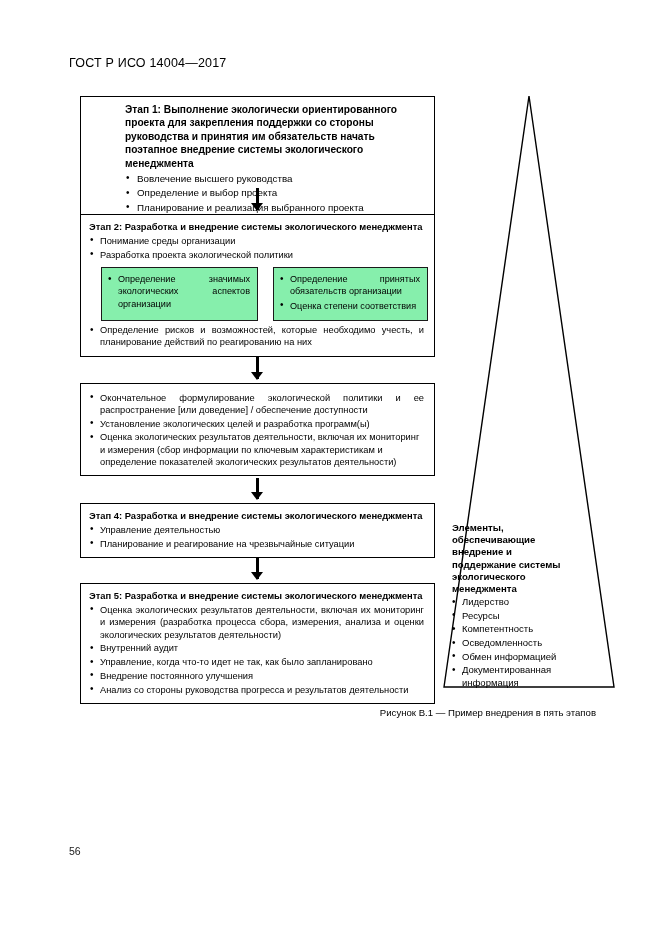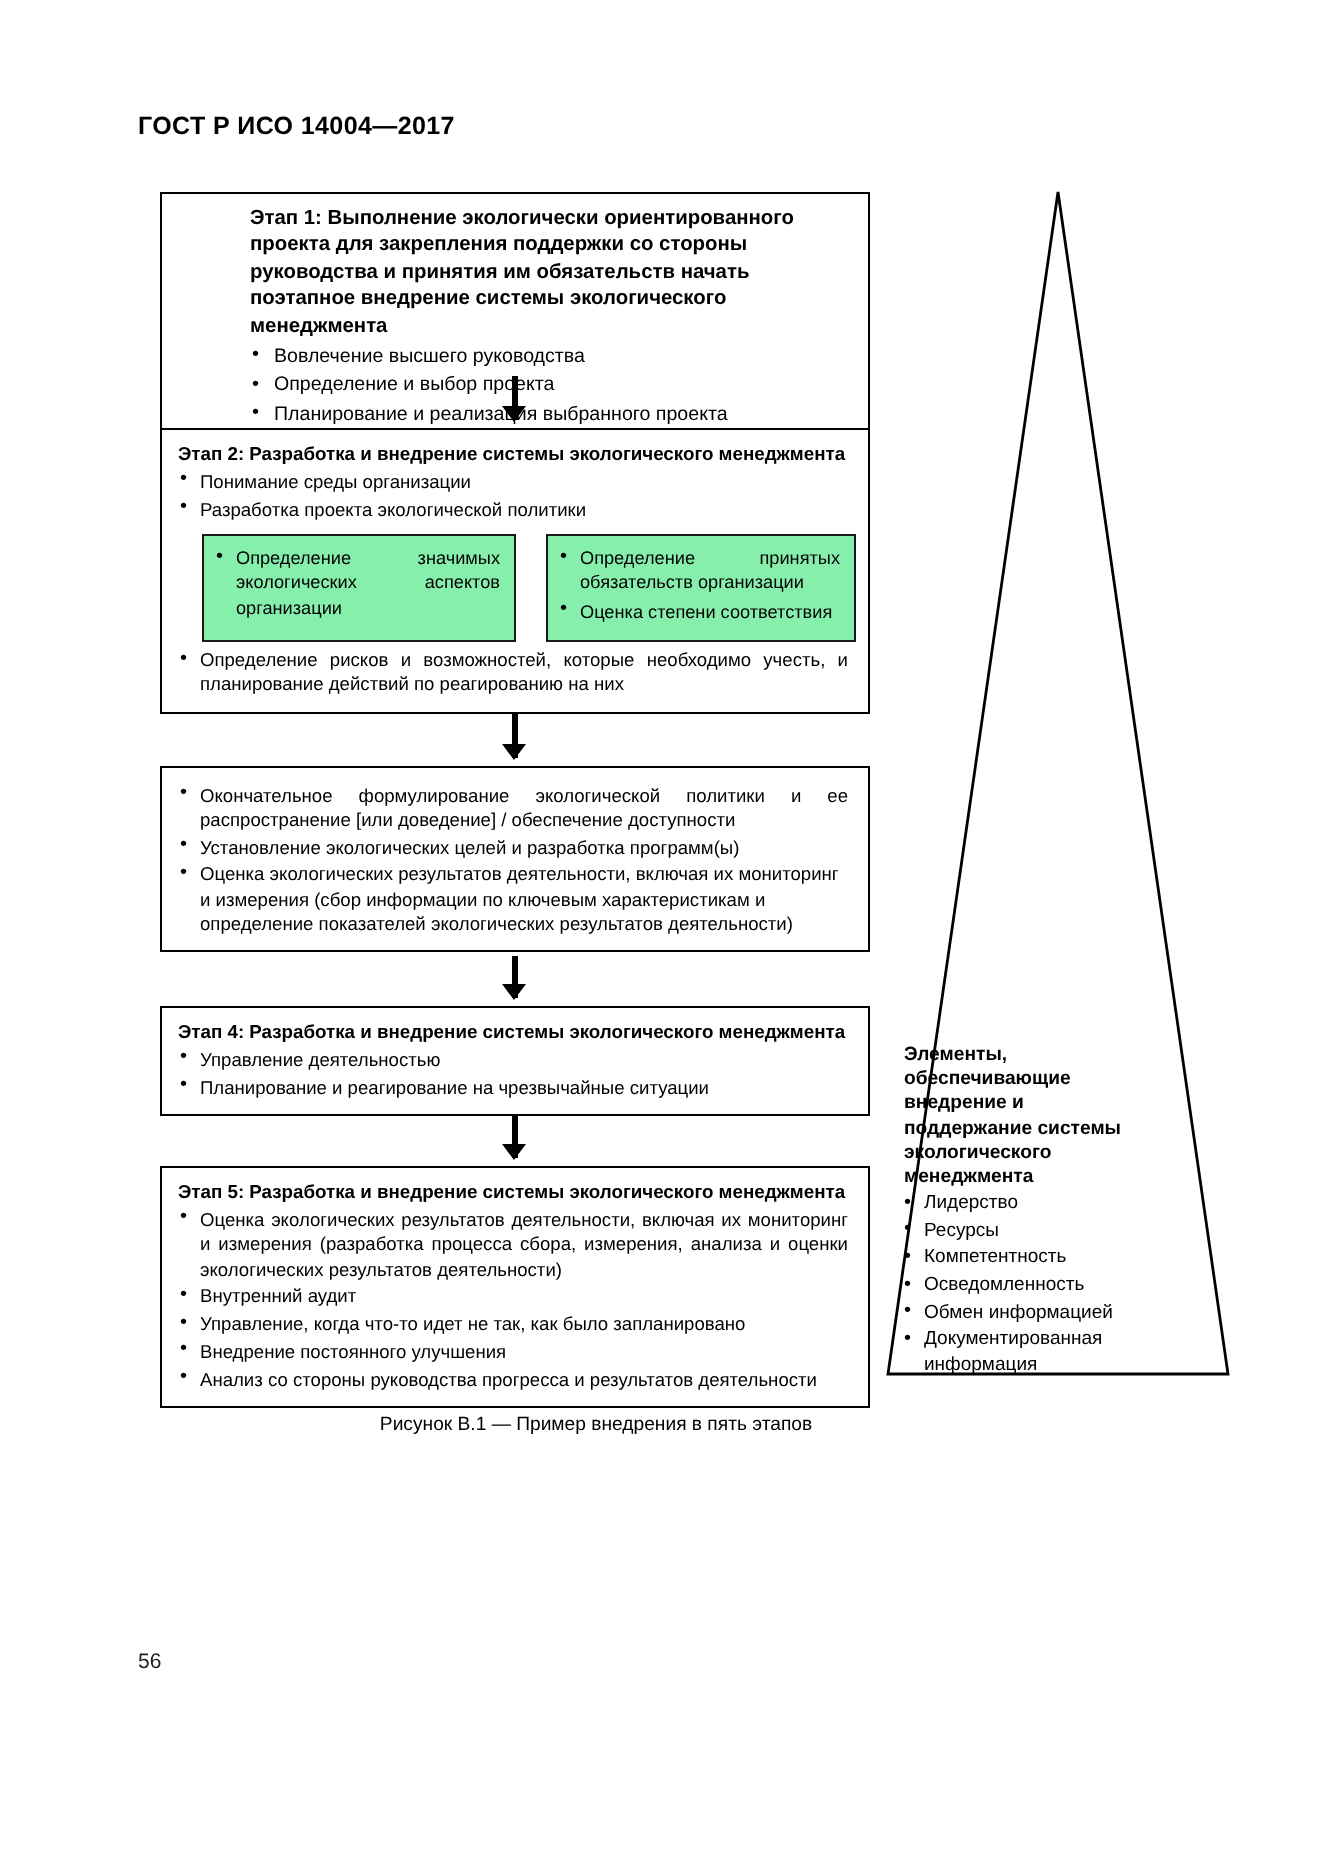--- a/index.html
+++ b/index.html
@@ -22,30 +22,30 @@
     width: 661px;
     height: 935px;
   }
 
   
   .doc-header {
     position: absolute;
     left: 69px;
     top: 56px;
     font-size: 12.5px;
-    font-weight: bold;
+    font-weight: normal;
     letter-spacing: 0.2px;
     white-space: nowrap;
   }
 
   
   .page-number {
     position: absolute;
     left: 69px;
-    top: 825px;
+    top: 845px;
     font-size: 10.5px;
     color: #222;
   }
 
   
   .flow-box {
     position: absolute;
     left: 80px;
     width: 355px;
     box-sizing: border-box;
@@ -171,21 +171,21 @@
     top: -0.5px;
     font-size: 10px;
   }
 
   
   .figure-caption {
     position: absolute;
     left: 0;
     top: 707px;
     width: 596px;
-    text-align: center;
+    text-align: right;
     font-size: 9.6px;
   }
 </style>
 </head>
 <body>
 
 <div class="page">
 
   <div class="doc-header">ГОСТ Р ИСО 14004—2017</div>
 

